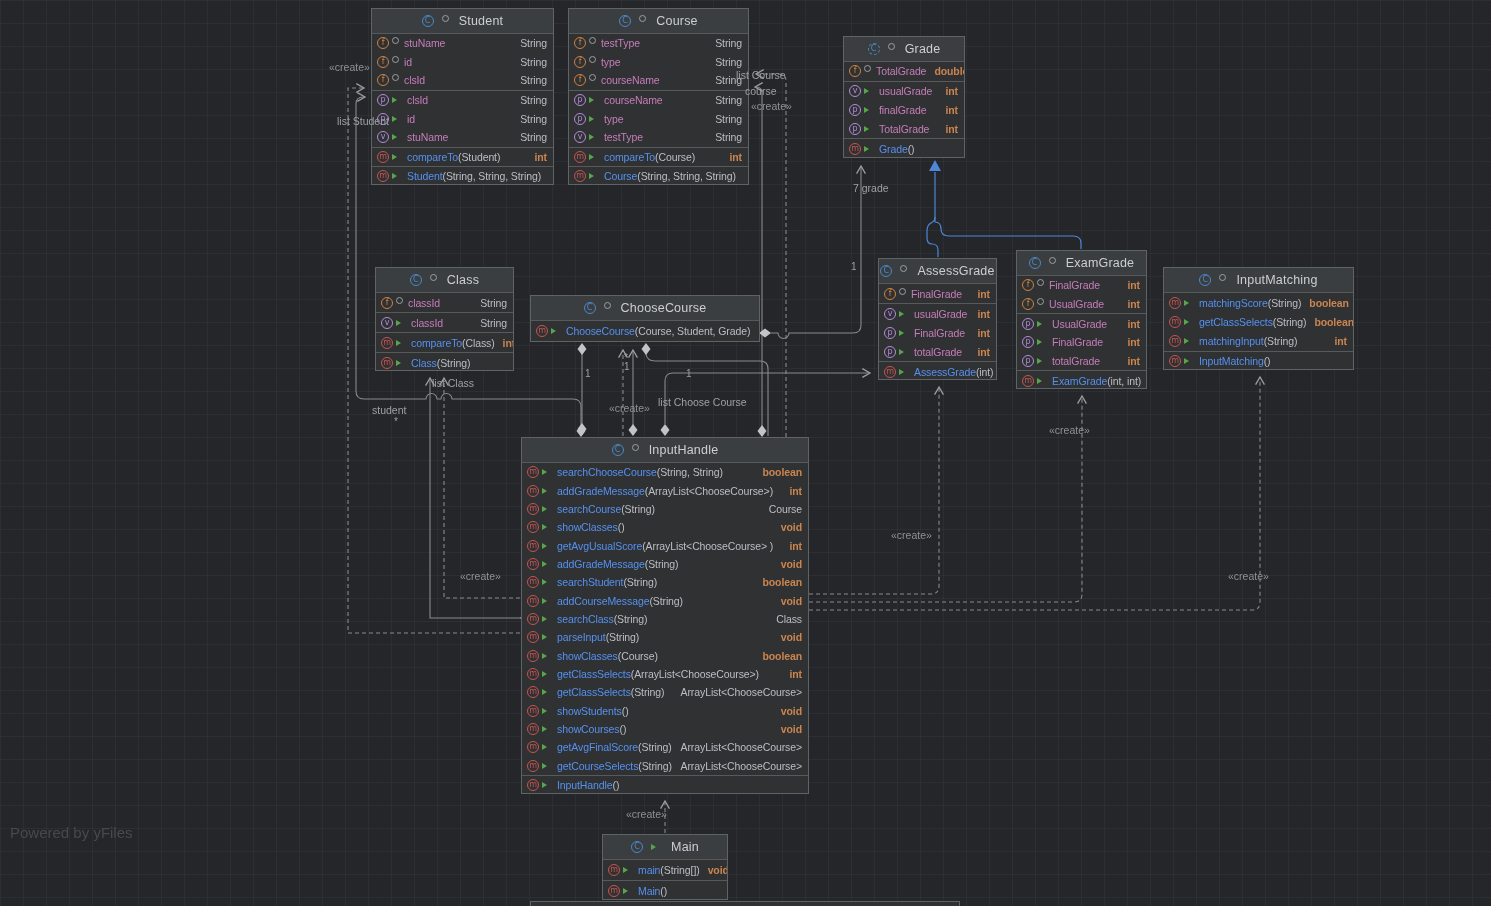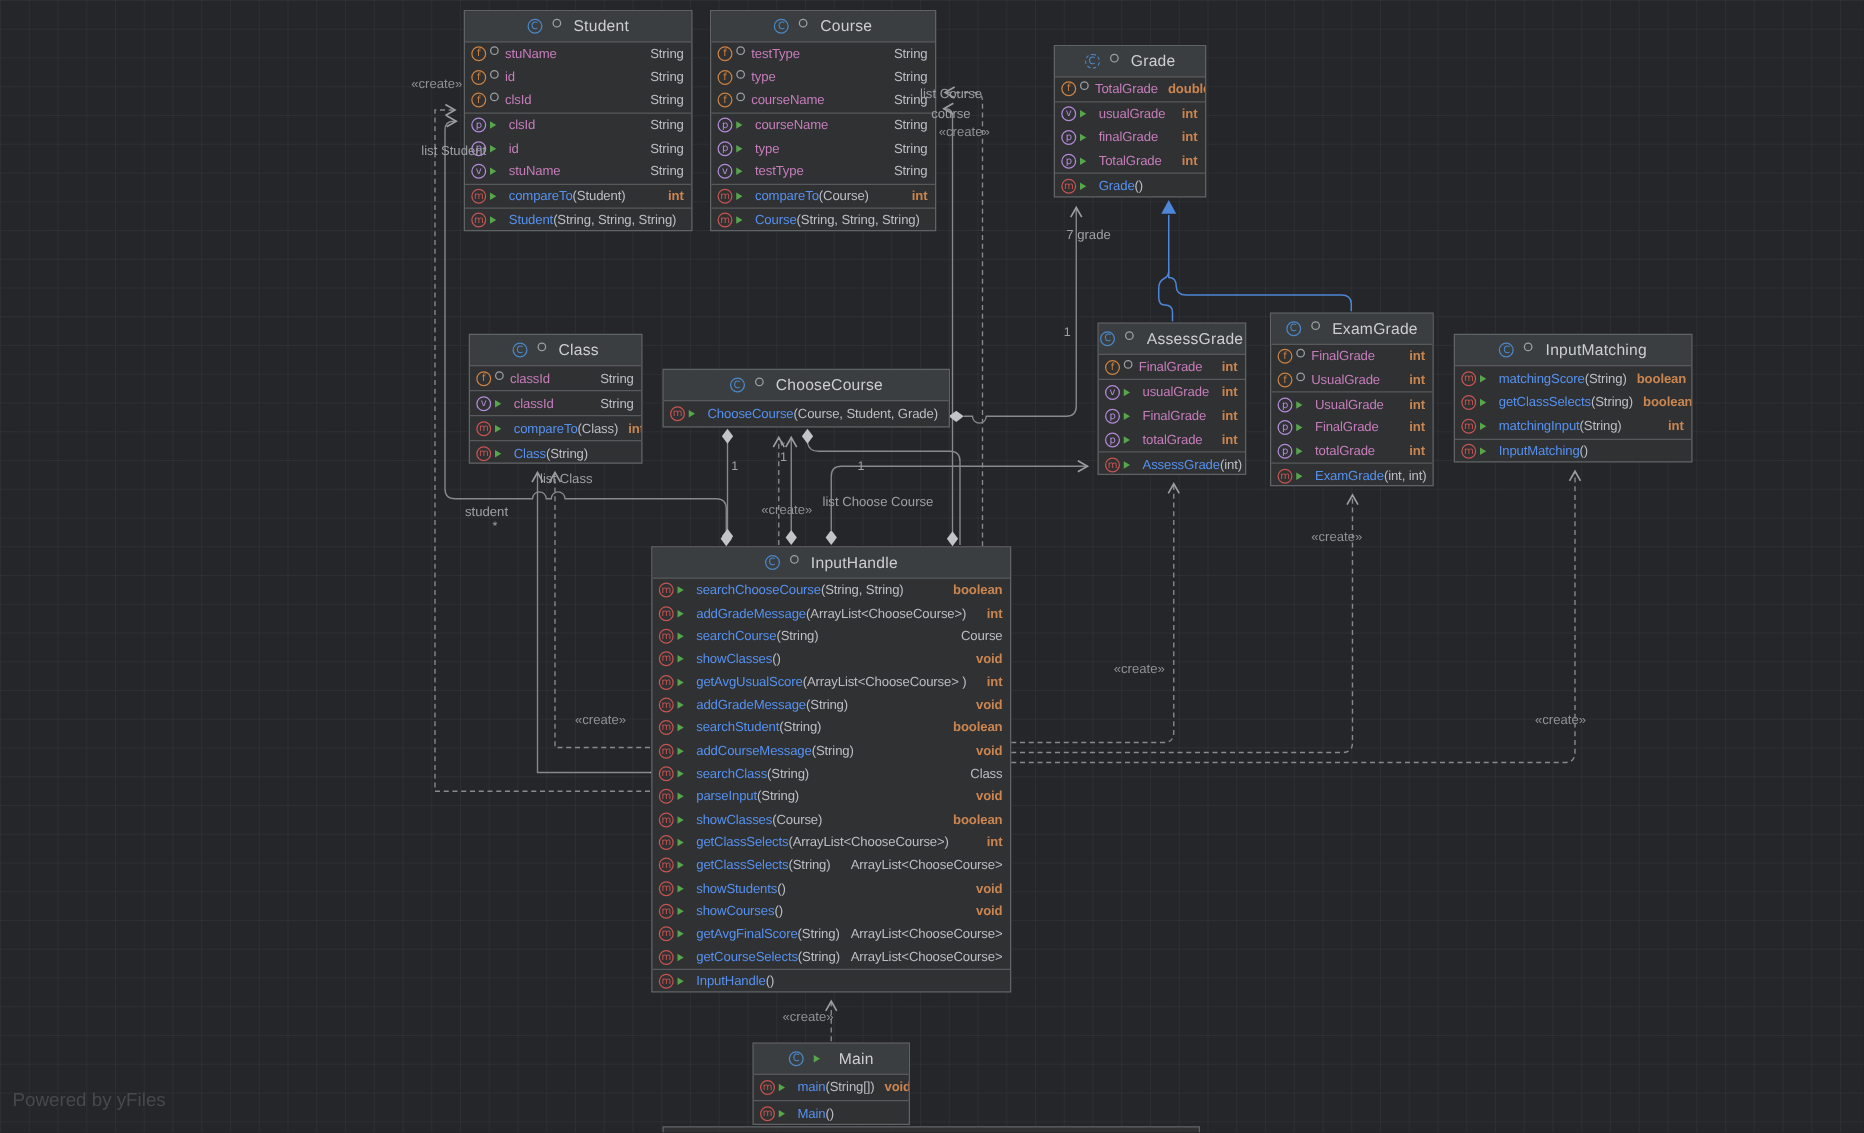--- a/index.html
+++ b/index.html
@@ -26,21 +26,21 @@
   .nm-f{color:#C77DBB;}
   .nm-m{color:#5691F0;}
   .pr{color:#BCBEC4;}
   .sp{flex:1;min-width:8px;}
   .rt-k{color:#CB8550;font-weight:bold;}
   .rt-c{color:#BCBEC4;}
   .selb{display:inline-block;width:42px;height:13px;background:#2d63c8;margin-right:6px;}
   .elbl{position:absolute;z-index:3;font-size:10.5px;color:#9DA0A4;white-space:pre;}
   .elbl.st{color:#8E9194;}
   .elbl.mu{font-size:10px;}
-  .wm{position:absolute;left:10px;top:872px;font-size:15px;color:#46494d;z-index:3;}
+  .wm{position:absolute;left:10px;top:824px;font-size:15px;color:#46494d;z-index:3;}
 </style>
 </head>
 <body>
 
 <div id="stage">
 
   <svg id="edges" width="1491" height="906" viewBox="0 0 1491 906">
     <defs>
       <marker id="ar" viewBox="0 0 10 10" refX="8" refY="5" markerWidth="10" markerHeight="10" orient="auto-start-reverse">
         <path d="M1,1 L8,5 L1,9" fill="none" stroke="#9a9da1" stroke-width="1.2"></path>

